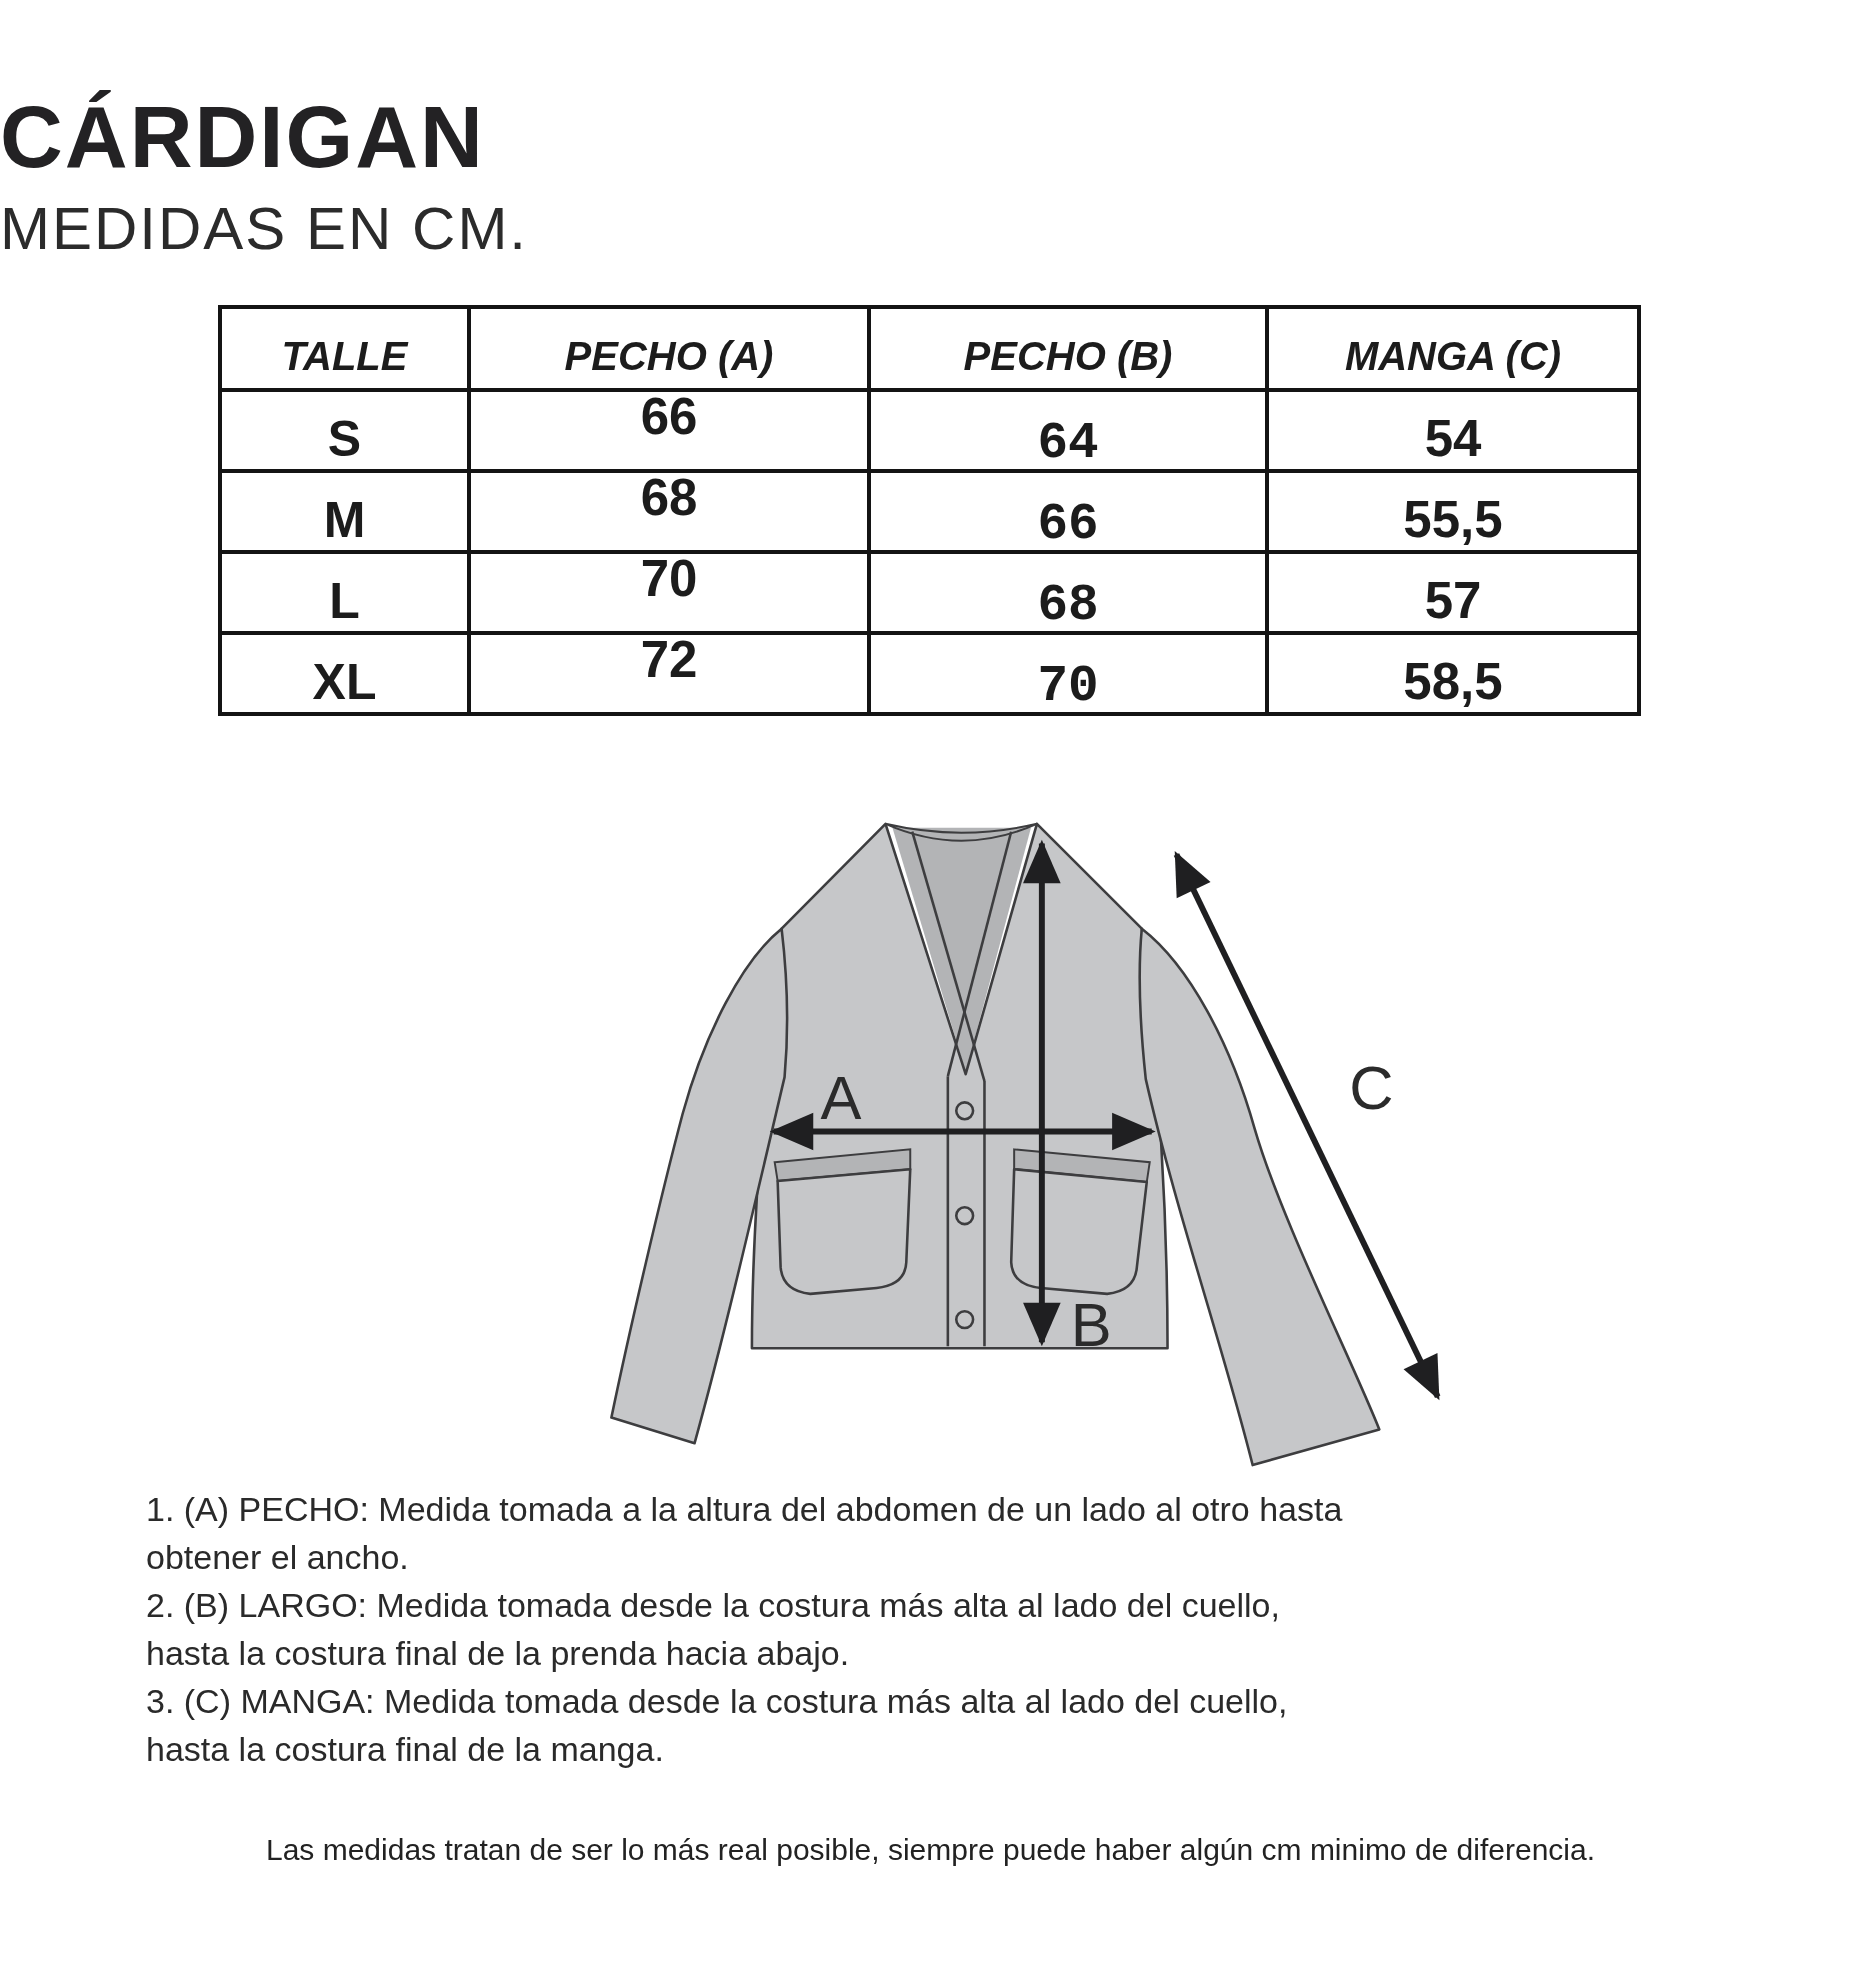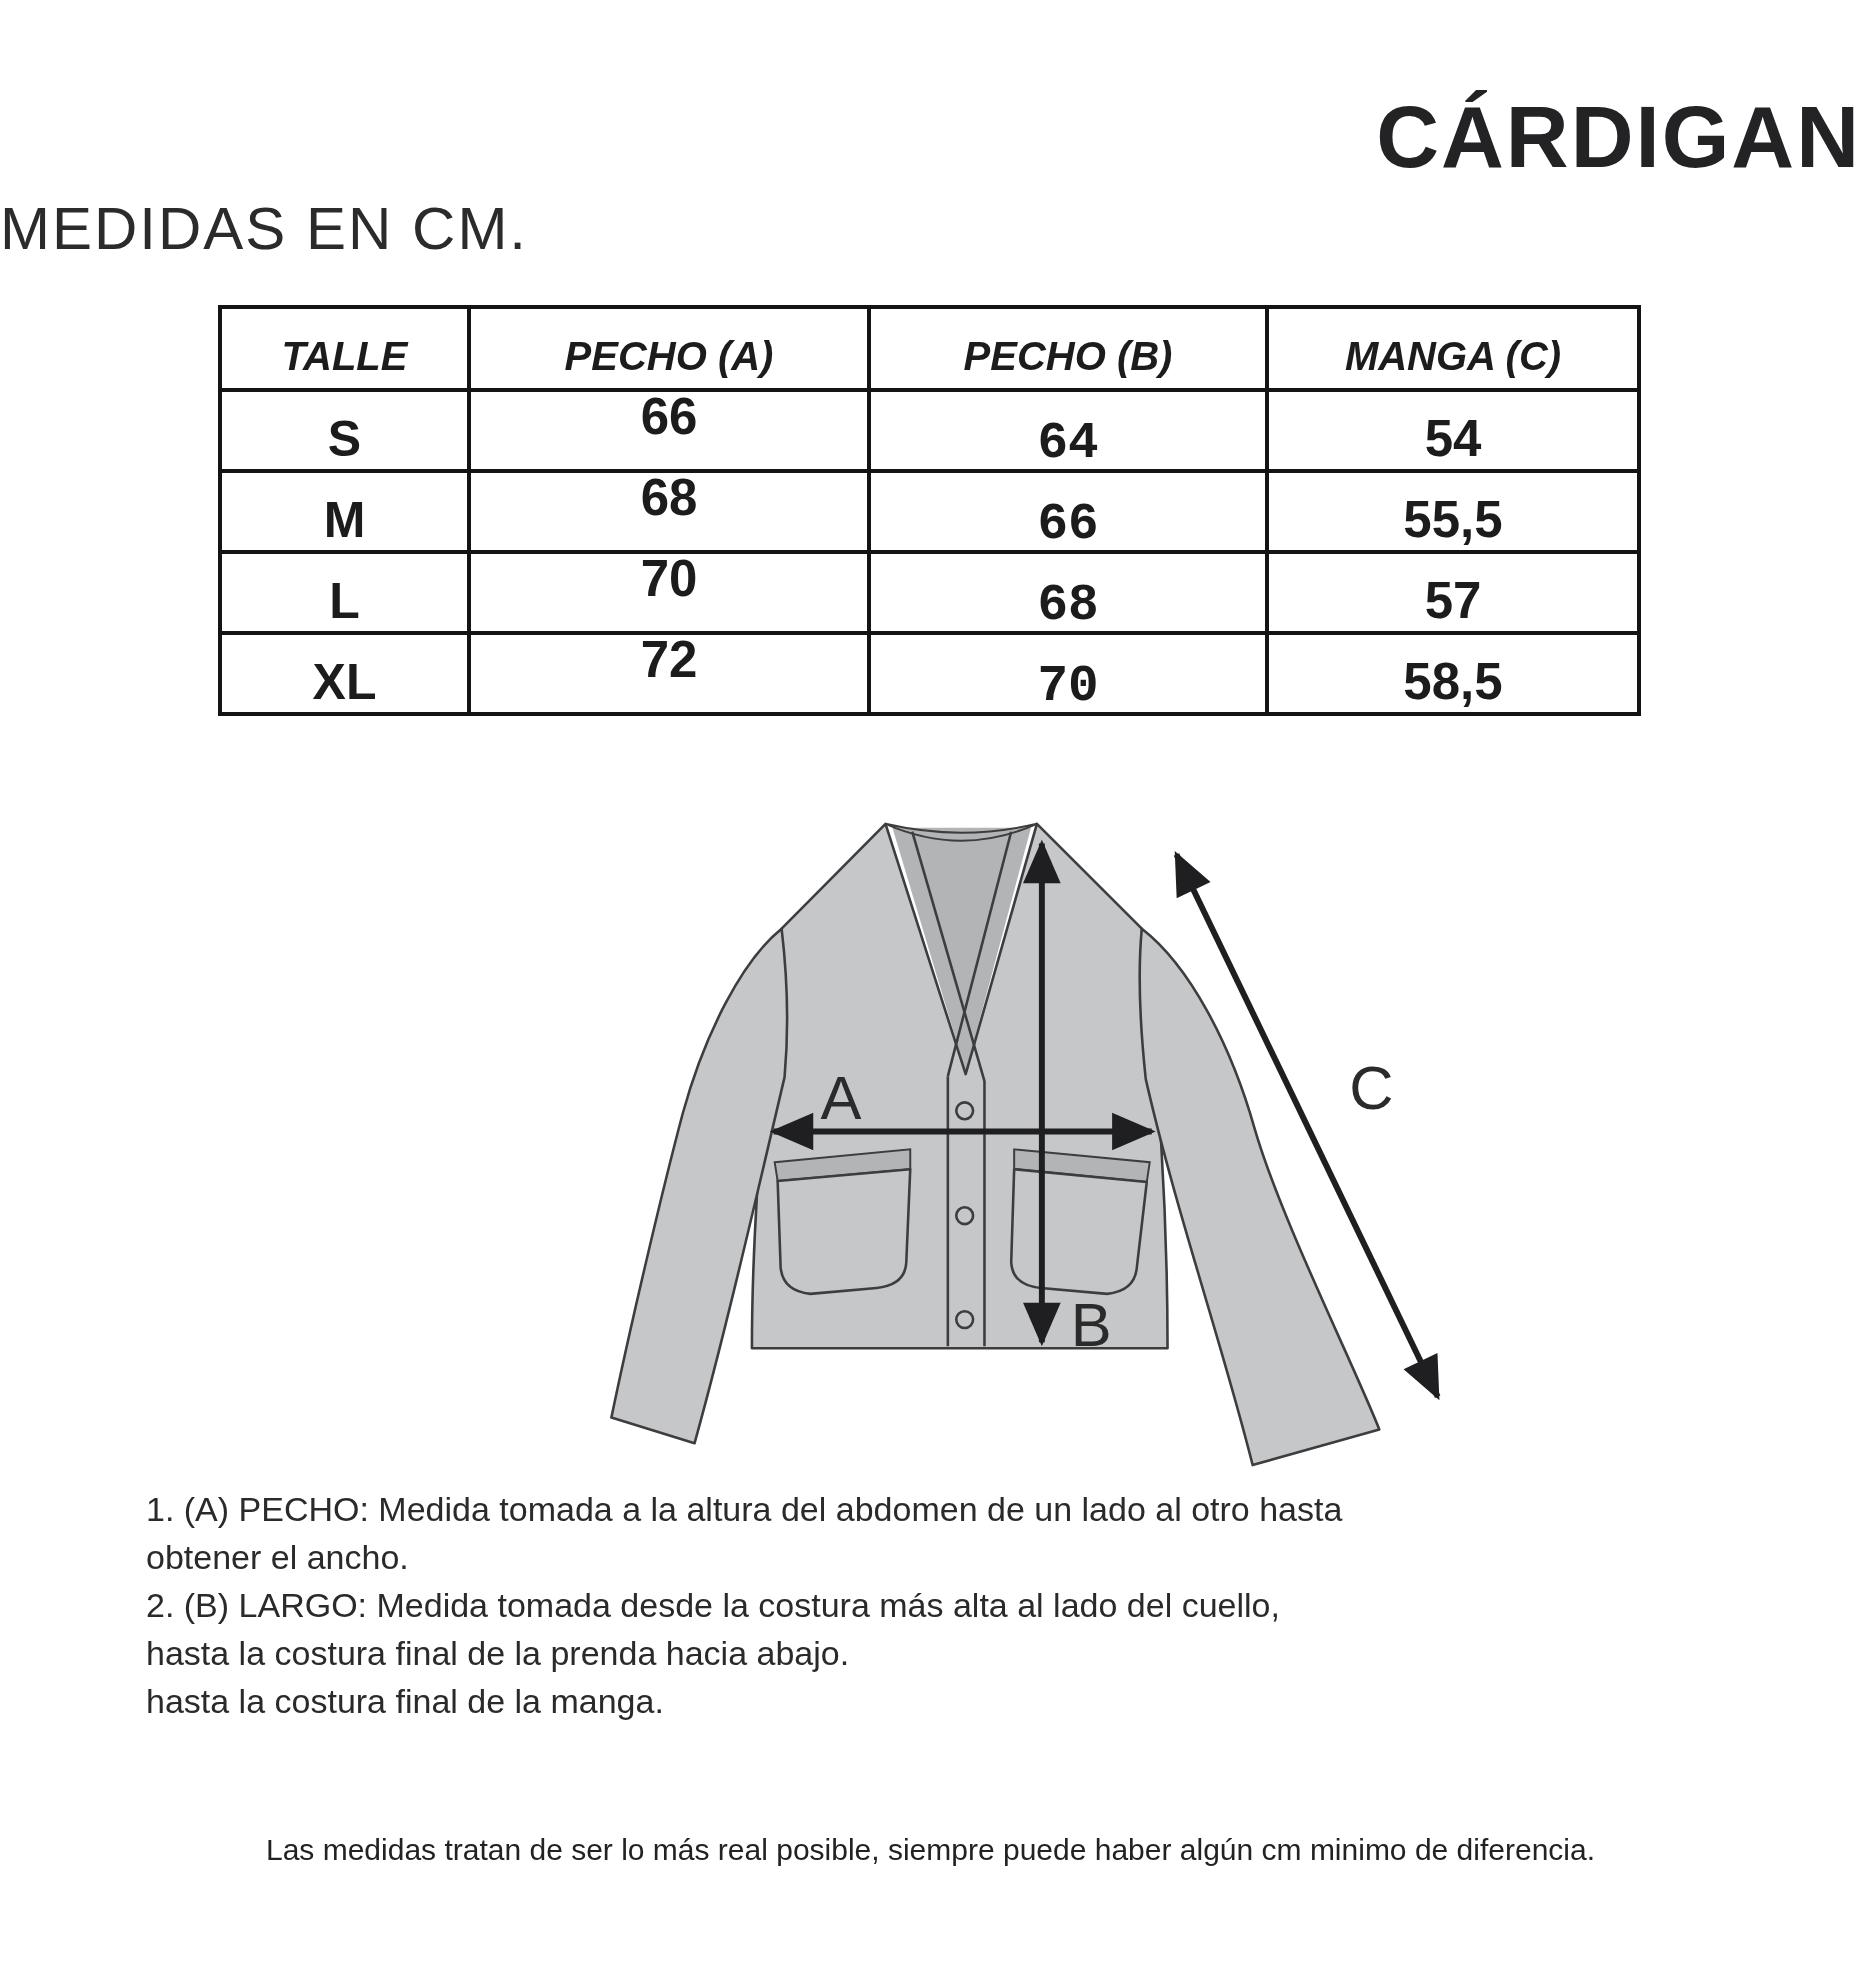--- a/index.html
+++ b/index.html
@@ -1,19 +1,19 @@
 <!DOCTYPE html>
 <html><head>
 <meta charset="utf-8">
 <style>
   html,body{margin:0;padding:0;background:#ffffff;}
   #page{position:relative;width:1861px;height:1980px;background:#ffffff;overflow:hidden;
         font-family:"Liberation Sans", sans-serif;color:#1e1e1e;}
 
-  .title{position:absolute;top:87px;left:0;width:100%;text-align:right;
+  .title{position:absolute;top:87px;left:0;width:100%;text-align:left;
          font-size:87px;font-weight:bold;letter-spacing:2px;color:#232224;}
   .subtitle{position:absolute;top:194px;left:0;width:100%;
             font-size:60px;font-weight:400;letter-spacing:2px;color:#2b2b2b;}
 
   table.size-table{position:absolute;left:218px;top:305px;width:1420px;
                    border-collapse:collapse;table-layout:fixed;}
   table.size-table td,table.size-table th{border:4px solid #141414;padding:0;
                    text-align:center;vertical-align:middle;overflow:hidden;}
   table.size-table th{height:79px;font-size:40px;font-weight:bold;color:#1c1c1c;}
   table.size-table td{height:77px;font-size:51px;font-weight:bold;color:#1c1c1c;}
@@ -128,19 +128,20 @@
     <text class="arrow-label" x="290" y="340">A</text>
     <text class="arrow-label" x="543" y="570">B</text>
     <text class="arrow-label" x="826" y="330">C</text>
   </svg>
 
   <div class="notes">
     <div>1. (A) PECHO: Medida tomada a la altura del abdomen de un lado al otro hasta</div>
     <div>obtener el ancho.</div>
     <div>2. (B) LARGO: Medida tomada desde la costura más alta al lado del cuello,</div>
     <div>hasta la costura final de la prenda hacia abajo.</div>
+    <div>3. (C) MANGA: Medida tomada desde la costura más alta al lado del cuello,</div>
     <div>hasta la costura final de la manga.</div>
   </div>
 
   <div class="disclaimer">Las medidas tratan de ser lo más real posible, siempre puede haber algún cm minimo de diferencia.</div>
 
 </div>
 
 
 </body></html>

